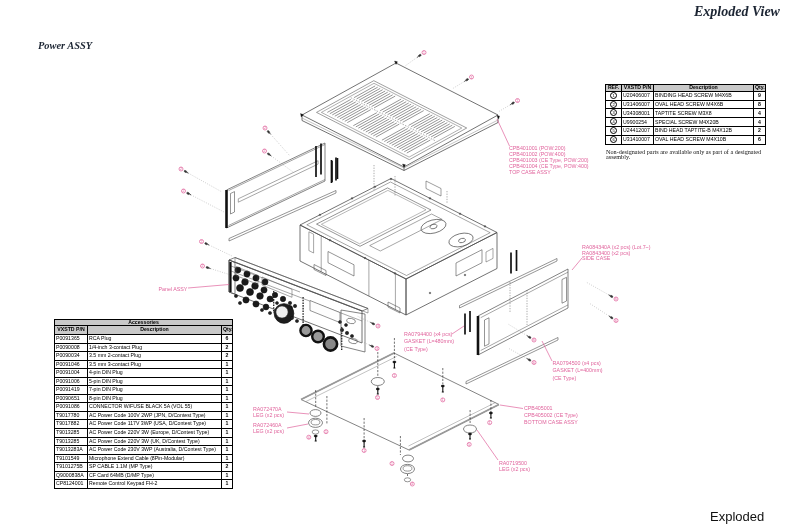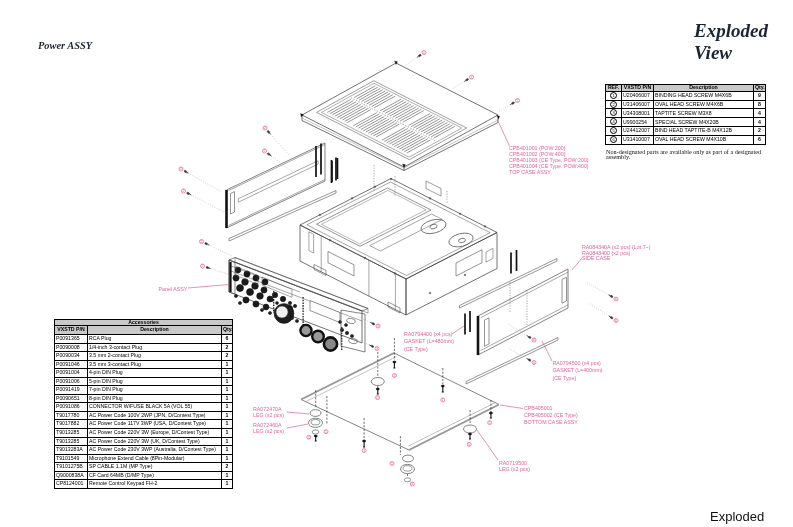--- a/index.html
+++ b/index.html
@@ -12,21 +12,21 @@
 #acc{position:absolute;left:54px;top:319px;width:178px;font-size:5.2px}
 #acc td{height:7.55px;line-height:7.55px}
 #acc tr:first-child td{height:5.4px;line-height:5.4px}
 #scr{position:absolute;left:605px;top:84px;width:160px;font-size:5.2px}
 #scr td{height:7.75px;line-height:7.75px}
 #scr tr:first-child td{height:5.6px;line-height:5.6px}
 .cn{display:inline-block;width:5px;height:5px;line-height:5px;border:0.6px solid #000;border-radius:50%;font-size:4px;text-align:center;vertical-align:0.2px}
 #note{position:absolute;left:606px;top:148.5px;width:172px;font-family:"Liberation Serif",serif;font-size:6.2px;line-height:5.7px;color:#111}
 </style></head><body>
 
-<div class="ttl" style="left:694px;top:20px;font-size:19px">Exploded View</div>
+<div class="ttl" style="left:694px;top:4px;font-size:14px">Exploded View</div>
 
 <div class="ttl" style="left:38px;top:40px;font-size:10.4px">Power ASSY</div>
 
 <div style="position:absolute;left:710px;top:508.5px;font-size:13px;font-weight:normal;color:#111">Exploded View-1</div>
 
 <table id="scr">
 <colgroup>
       <col style="width:16px">
       <col style="width:32px">
       <col style="width:100px">

